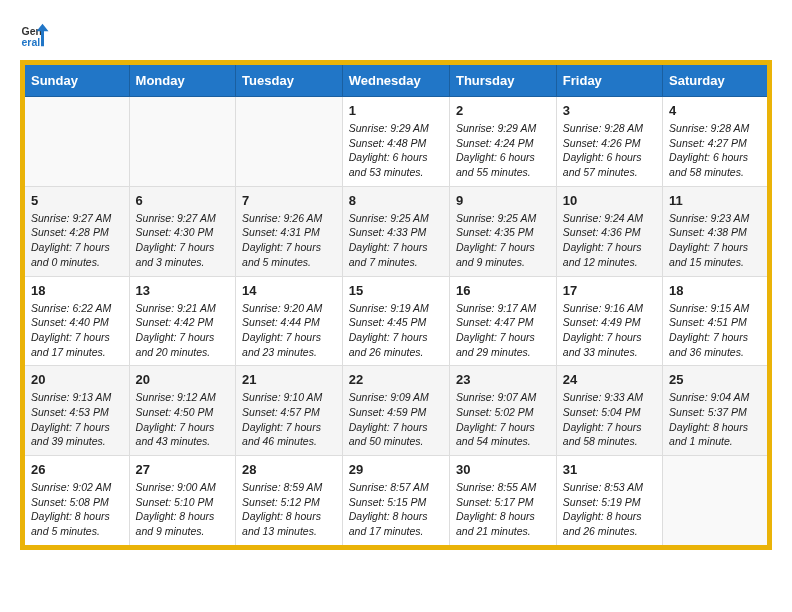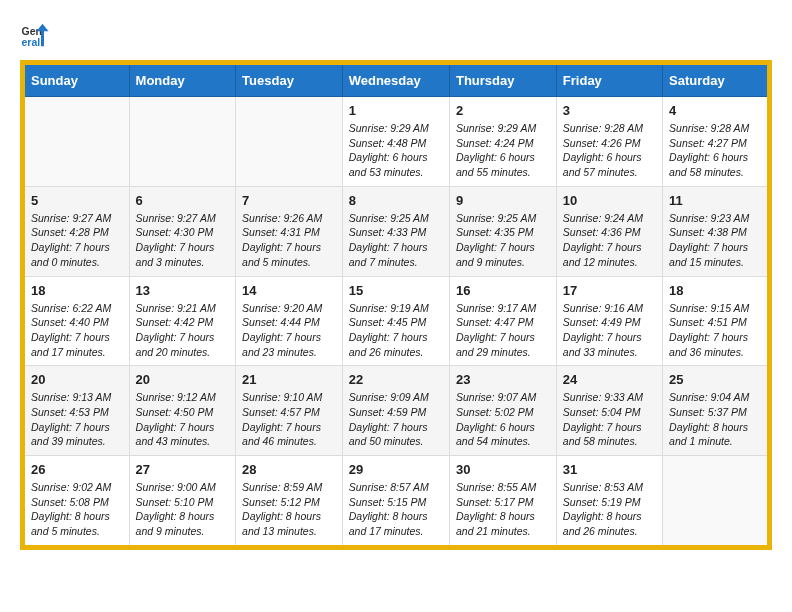--- a/index.html
+++ b/index.html
@@ -301,21 +301,21 @@
           <span>Sunrise: 9:09 AM</span><br>
           <span>Sunset: 4:59 PM</span><br>
           <span>Daylight: 7 hours and 50 minutes.</span>
         </div>
       </td>
         <td>
         <div class="day-number">23</div>
         <div class="day-info">
           <span>Sunrise: 9:07 AM</span><br>
           <span>Sunset: 5:02 PM</span><br>
-          <span>Daylight: 6 hours and 54 minutes.</span>
+          <span>Daylight: 7 hours and 54 minutes.</span>
         </div>
       </td>
         <td>
         <div class="day-number">24</div>
         <div class="day-info">
           <span>Sunrise: 9:33 AM</span><br>
           <span>Sunset: 5:04 PM</span><br>
           <span>Daylight: 7 hours and 58 minutes.</span>
         </div>
       </td>

